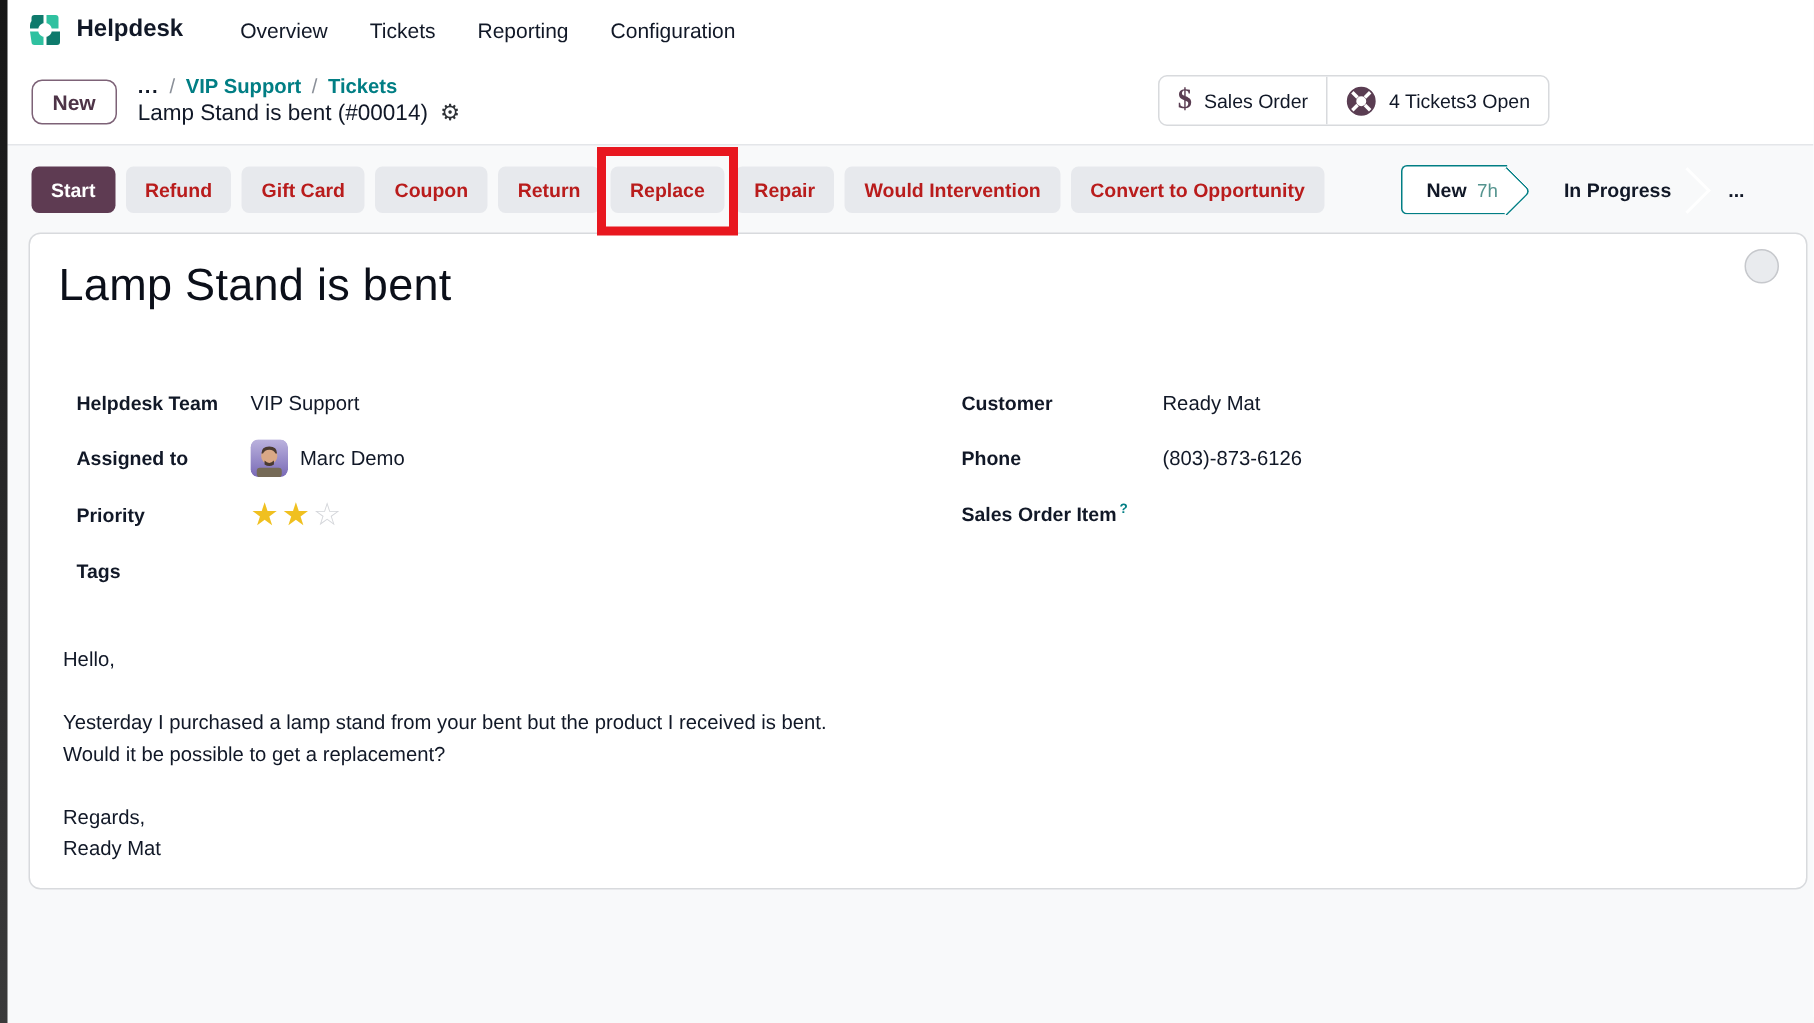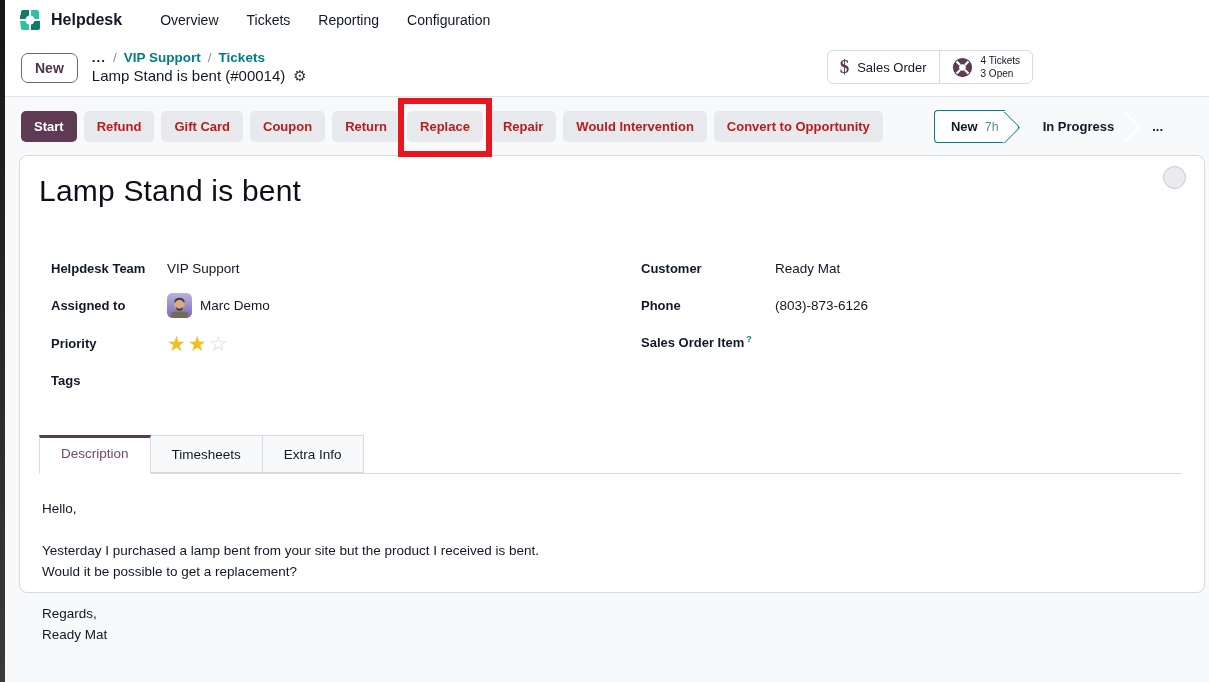--- a/index.html
+++ b/index.html
@@ -28,21 +28,21 @@
   .crumb-sep { color:#8a8f98; }
   .crumb-link { color:#017e84; font-weight:600; cursor:pointer; }
   .crumb-line2 { display:flex; align-items:center; gap:8px; font-size:15px; color:#111827; }
   .gear-icon { font-size:15px; color:#2f3237; cursor:pointer; line-height:1; }
   .stat-group { margin-left:auto; margin-right:160px; display:flex; border:1px solid #d8dadd;
     border-radius:6px; background:#fff; overflow:hidden; height:34px; }
   .stat-btn { display:flex; align-items:center; gap:8px; padding:0 12px; cursor:pointer; }
   .stat-btn + .stat-btn { border-left:1px solid #d8dadd; }
   .dollar-icon { color:#5a3d52; font-size:19px; font-weight:700; font-family:"Liberation Serif", serif; }
   .stat-label { font-size:13px; color:#111827; }
-  .stat-stack { display:flex; flex-direction:column; line-height:13px; font-size:10px; color:#111827; }
+  .stat-stack { display:flex; flex-direction:row; line-height:13px; font-size:13px; color:#111827; }
 
   
   .action-bar { background:#f8f9fa; border-top:1px solid #e4e6e9; padding:13px 16px 12px 16px;
     display:flex; align-items:center; }
   .btn { font-size:13px; font-weight:700; padding:8px 13px; border-radius:5px; border:none;
     cursor:pointer; white-space:nowrap; font-family:inherit; }
   .btn-primary { background:#5e3b52; color:#fff; }
   .btn-secondary { background:#e7e9ed; color:#b91c1c; }
   .action-bar .btn { margin-right:7px; }
   .replace-wrap { position:relative; display:inline-block; margin-right:7px; }
@@ -238,30 +238,25 @@
           <div class="field-row">
             <span class="field-label">Phone</span>
             <span class="field-value">(803)-873-6126</span>
           </div>
           <div class="field-row">
             <span class="field-label"><span>Sales Order Item</span><span class="help-sup">?</span></span>
           </div>
         </div>
       </div>
 
-      <div class="tabs">
-        <span class="tab tab-active">Description</span>
-        <span class="tab">Timesheets</span>
-        <span class="tab">Extra Info</span>
-      </div>
 
       <div class="desc-body">
         <div class="desc-line">Hello,</div>
         <div class="desc-line"></div>
-        <div class="desc-line">Yesterday I purchased a lamp bent from your site but the product I received is bent.</div>
+        <div class="desc-line">Yesterday I purchased a lamp stand from your bent but the product I received is bent.</div>
         <div class="desc-line">Would it be possible to get a replacement?</div>
         <div class="desc-line"></div>
         <div class="desc-line">Regards,</div>
         <div class="desc-line">Ready Mat</div>
       </div>
     </div>
   </div>
 
 </div>
 

